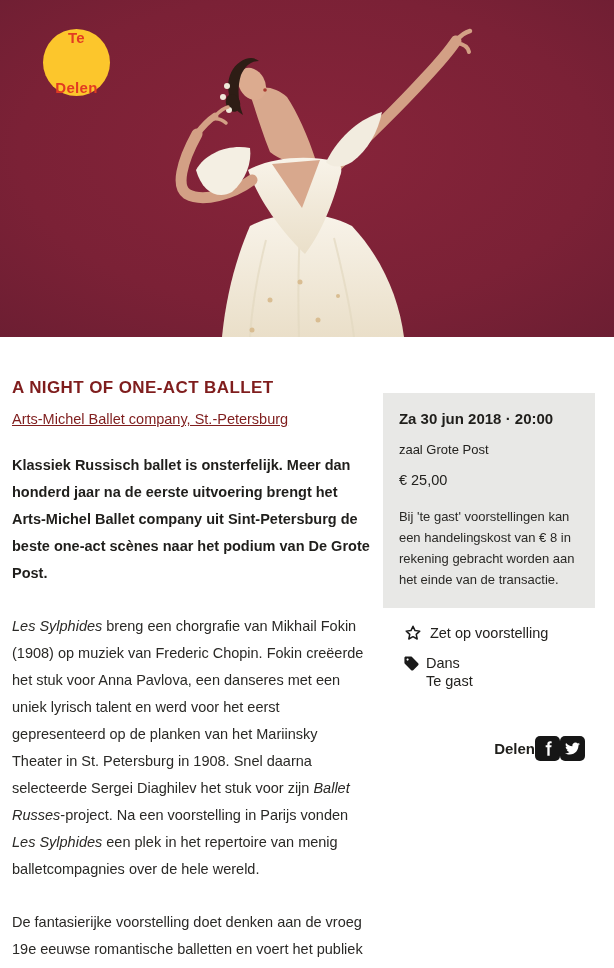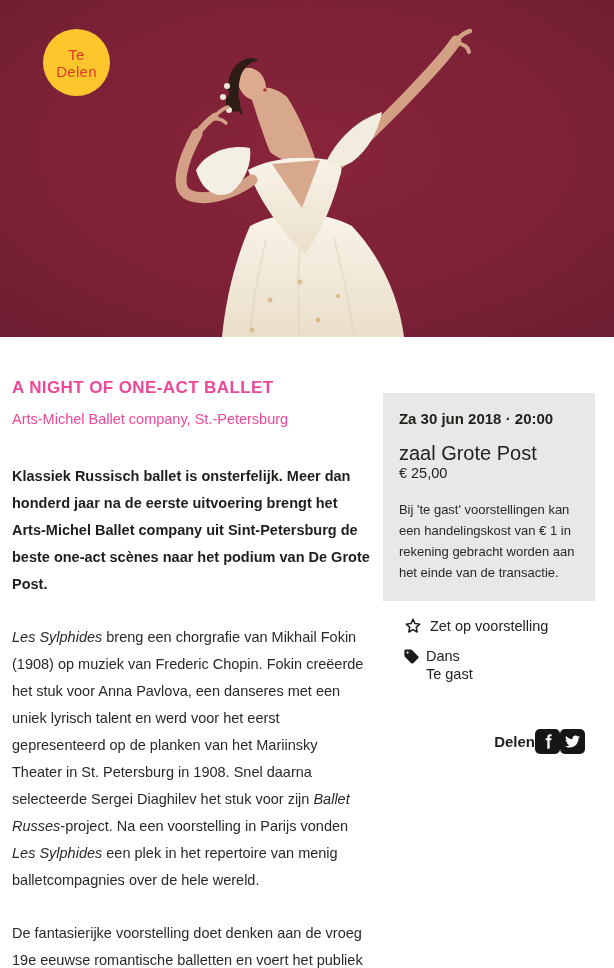--- a/index.html
+++ b/index.html
@@ -4,37 +4,37 @@
 <style>
   html,body{margin:0;padding:0;}
   body{width:614px;height:968px;overflow:hidden;background:#ffffff;
        font-family:"Liberation Sans", sans-serif;}
   .page{position:relative;width:614px;height:968px;background:#fff;color:#23221f;}
 
   
   .hero{position:relative;width:614px;height:337px;overflow:hidden;}
   .hero svg{display:block;}
   .badge{position:absolute;left:43px;top:29px;width:67px;height:67px;border-radius:50%;
-         display:flex;flex-direction:column;align-items:center;justify-content:center;
-         font-weight:normal;font-size:15px;line-height:17px;letter-spacing:.3px;}
+         display:flex;flex-direction:column;align-items:center;justify-content:space-between;
+         font-weight:bold;font-size:15px;line-height:17px;letter-spacing:.3px;}
 
   
   .content{display:flex;align-items:flex-start;padding:0 19px 0 12px;}
   .main{width:378px;margin-right:13px;padding-top:41px;}
-  h1{font-size:17px;font-weight:bold;letter-spacing:.4px;margin:0 0 13px;color:#ec4899;}
-  .subtitle{font-size:14.5px;margin:0 0 36px;color:#ec4899;}
+  h1{font-size:17px;font-weight:bold;letter-spacing:.4px;margin:0 0 13px;color:#7f1d1d;}
+  .subtitle{font-size:14.5px;margin:0 0 25px;color:#7f1d1d;text-decoration:underline;}
   .intro{font-weight:bold;font-size:14.5px;line-height:27px;margin:0 0 26px;color:#1f1e1b;}
   #paragraphs p{font-size:14.5px;line-height:27px;margin:0 0 26px;color:#2a2926;}
   #paragraphs em{font-style:italic;}
 
   
   .sidebar{width:224px;padding-top:56px;}
   .info-box{background:#e8e8e6;padding:17px 16px 18px;box-sizing:border-box;}
   .date{font-weight:bold;font-size:15px;margin-bottom:15px;color:#1f1e1b;}
-  .venue{font-size:20px;}
+  .venue{font-size:13px;margin-bottom:15px;}
   .price{font-size:14.5px;margin-bottom:16px;}
   .cart-btn{display:flex;align-items:center;gap:9px;width:100%;height:29px;border:none;
             color:#fff;font-weight:bold;font-size:13.5px;padding:0 0 0 13px;cursor:pointer;
             font-family:inherit;}
   .cart-btn svg{flex:0 0 auto;}
   .note{font-size:13px;line-height:21px;margin:18px 0 0;color:#2a2926;}
 
   .wish{display:flex;align-items:center;gap:8px;margin:16px 0 0 21px;font-size:14.5px;cursor:pointer;}
   .tags{display:flex;align-items:flex-start;gap:6px;margin:12px 0 0 20px;font-size:14.5px;}
   .tags svg{margin-top:1px;}
@@ -118,21 +118,21 @@
           <p><em>Les Sylphides</em><span> breng een chorgrafie van Mikhail Fokin (1908) op muziek van Frederic Chopin. Fokin creëerde het stuk voor Anna Pavlova, een danseres met een uniek lyrisch talent en werd voor het eerst gepresenteerd op de planken van het Mariinsky Theater in St. Petersburg in 1908. Snel daarna selecteerde Sergei Diaghilev het stuk voor zijn </span><em>Ballet Russes</em><span>-project. Na een voorstelling in Parijs vonden </span><em>Les Sylphides</em><span> een plek in het repertoire van menig balletcompagnies over de hele wereld.</span></p>
           <p><span>De fantasierijke voorstelling doet denken aan de vroeg 19e eeuwse romantische balletten en voert het publiek mee naar een dromerige wereld waarin een jonge, betoverde poeet de sylphides ontmoet en hun dans hem de wereldse problemen en zorgen doet vergeten.</span></p>
         </div>
     </main>
 
     <aside class="sidebar">
       <div class="info-box">
         <div class="date">Za 30 jun 2018 · 20:00</div>
         <div class="venue">zaal Grote Post</div>
         <div class="price">€ 25,00</div>
-        <p class="note">Bij 'te gast' voorstellingen kan een handelingskost van € 1 in rekening gebracht worden aan het einde van de transactie.</p>
+        <p class="note">Bij 'te gast' voorstellingen kan een handelingskost van € 8 in rekening gebracht worden aan het einde van de transactie.</p>
       </div>
 
       <div class="wish">
         <svg width="18" height="18" viewBox="0 0 24 24">
           <path d="M12 3l2.7 5.8 6.3.7-4.7 4.3 1.3 6.2L12 16.9 6.4 20l1.3-6.2L3 9.5l6.3-.7z" fill="none" stroke="#1a1a1a" stroke-width="2" stroke-linejoin="round"></path>
         </svg>
         <span>Zet op voorstelling</span>
       </div>
 
       <div class="tags">

